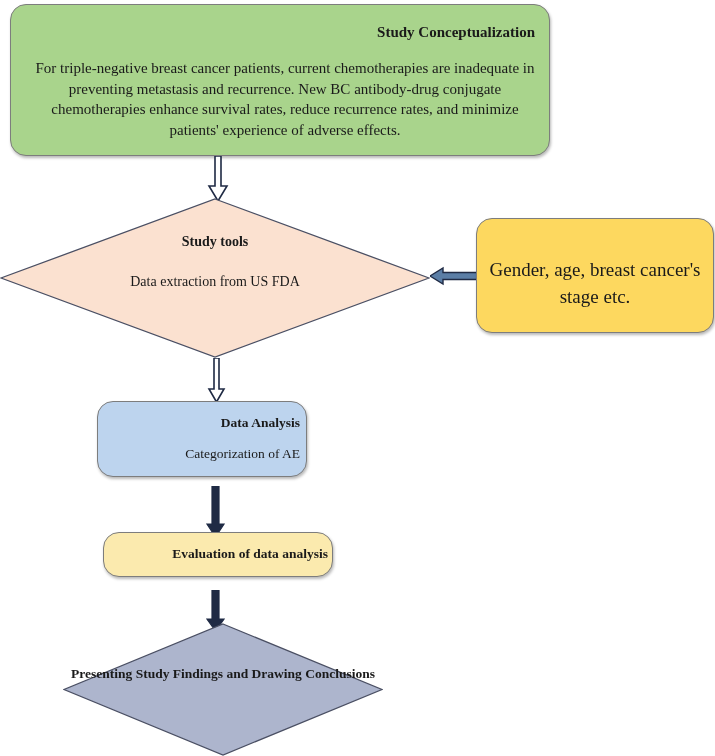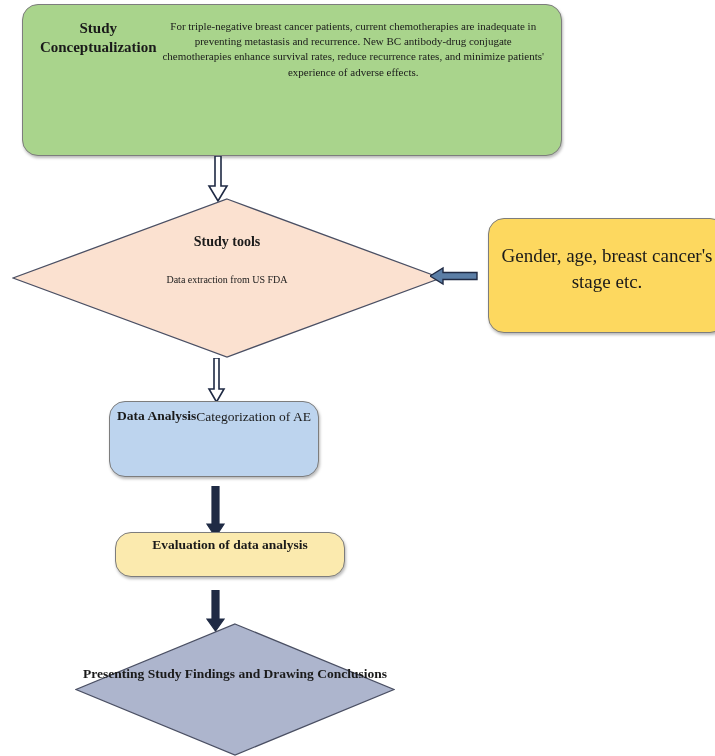--- a/index.html
+++ b/index.html
@@ -15,25 +15,24 @@
     position: relative;
     width: 715px;
     height: 756px;
     background: #ffffff;
     overflow: hidden;
   }
   .node {
     position: absolute;
     box-sizing: border-box;
     display: flex;
-    flex-direction: row;
-    align-items: flex-start;
+    flex-direction: column;
+    align-items: flex-end;
     justify-content: center;
     text-align: center;
-    margin-left: 12px;
   }
   .rounded-box {
     border-radius: 16px;
     border: 1px solid #7d7d7d;
     box-shadow: 1px 2px 3px rgba(0,0,0,0.28);
   }
   .node-title {
     font-weight: bold;
     line-height: 1.25;
   }
@@ -44,38 +43,38 @@
   
   #node-conceptualization {
     left: 10px;
     top: 4px;
     width: 540px;
     height: 152px;
     background: #a9d48c;
     padding: 14px 14px 10px 14px;
   }
   #node-conceptualization .node-title { font-size: 15px; margin-bottom: 16px; }
-  #node-conceptualization .node-body  { font-size: 11px; width: 500px; }
+  #node-conceptualization .node-body  { font-size: 15px; width: 500px; }
 
   
   #node-study-tools {
     left: 0px;
     top: 198px;
     width: 430px;
     height: 160px;
   }
   .diamond-wrap { position: absolute; inset: 0; }
   .diamond-wrap svg { position: absolute; inset: 0; width: 100%; height: 100%; display:block; }
   .diamond-label {
     position: absolute;
     left: 0; right: 0;
     text-align: center;
   }
   #node-study-tools .dt-title { top: 36px; font-size: 14px; font-weight: bold; }
-  #node-study-tools .dt-body  { top: 76px; font-size: 10px; }
+  #node-study-tools .dt-body  { top: 76px; font-size: 14px; }
 
   
   #node-determining-factors {
     left: 476px;
     top: 218px;
     width: 238px;
     height: 115px;
     background: #fdd85f;
     padding: 8px 10px;
   }

